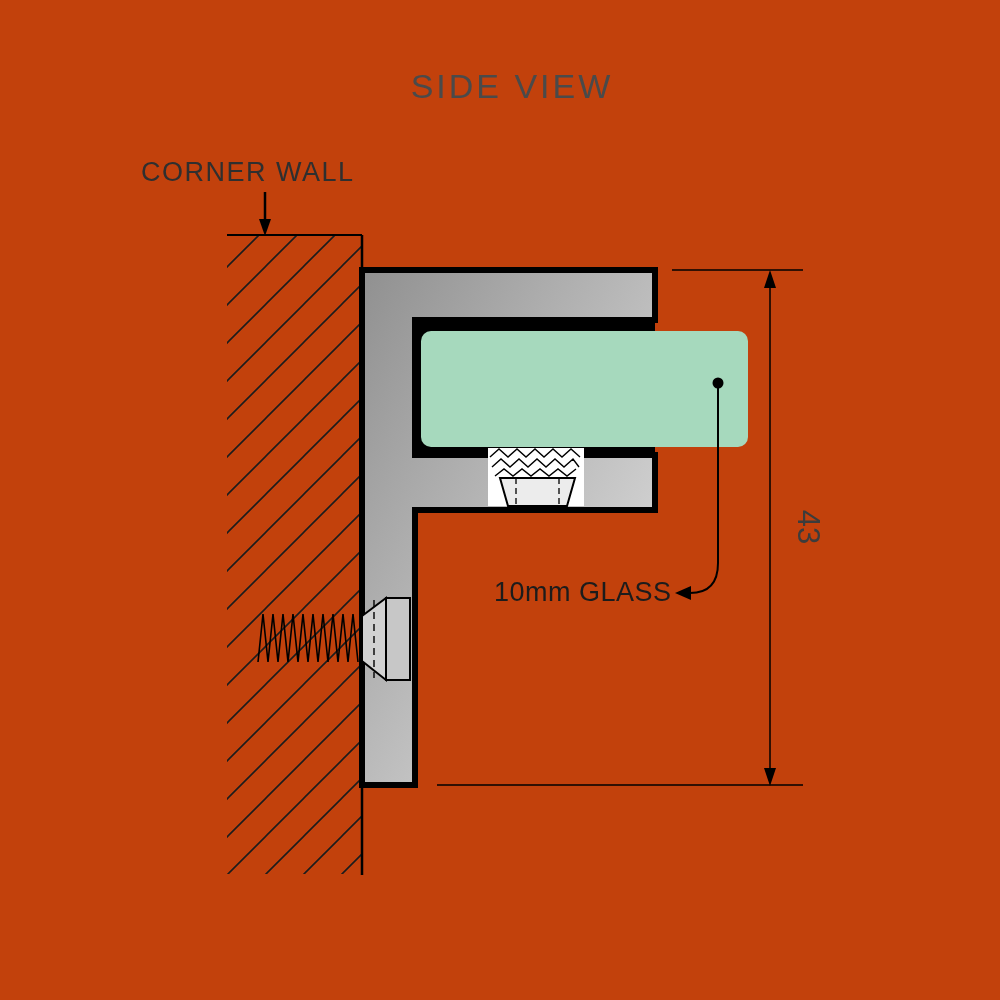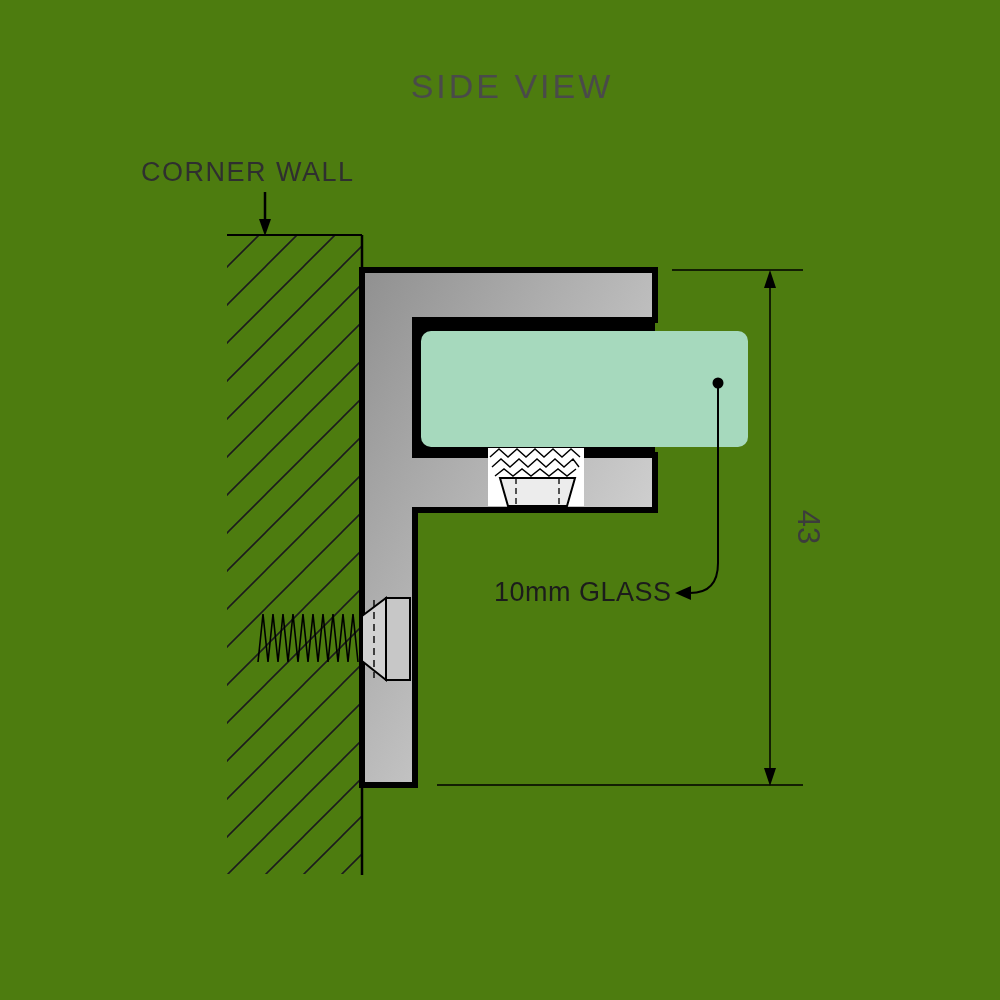--- a/index.html
+++ b/index.html
@@ -5,21 +5,21 @@
   html, body {
     margin: 0;
     padding: 0;
     background: #ffffff;
     font-family: "Liberation Sans", sans-serif;
   }
   .canvas {
     position: relative;
     width: 1000px;
     height: 1000px;
-    background: #4d7c0f;
+    background: #c2410c;
     overflow: hidden;
   }
   svg { display: block; }
   text {
     font-family: "Liberation Sans", sans-serif;
     fill: #3c3c3c;
   }
   .title-text {
     font-size: 34px;
     letter-spacing: 3px;

